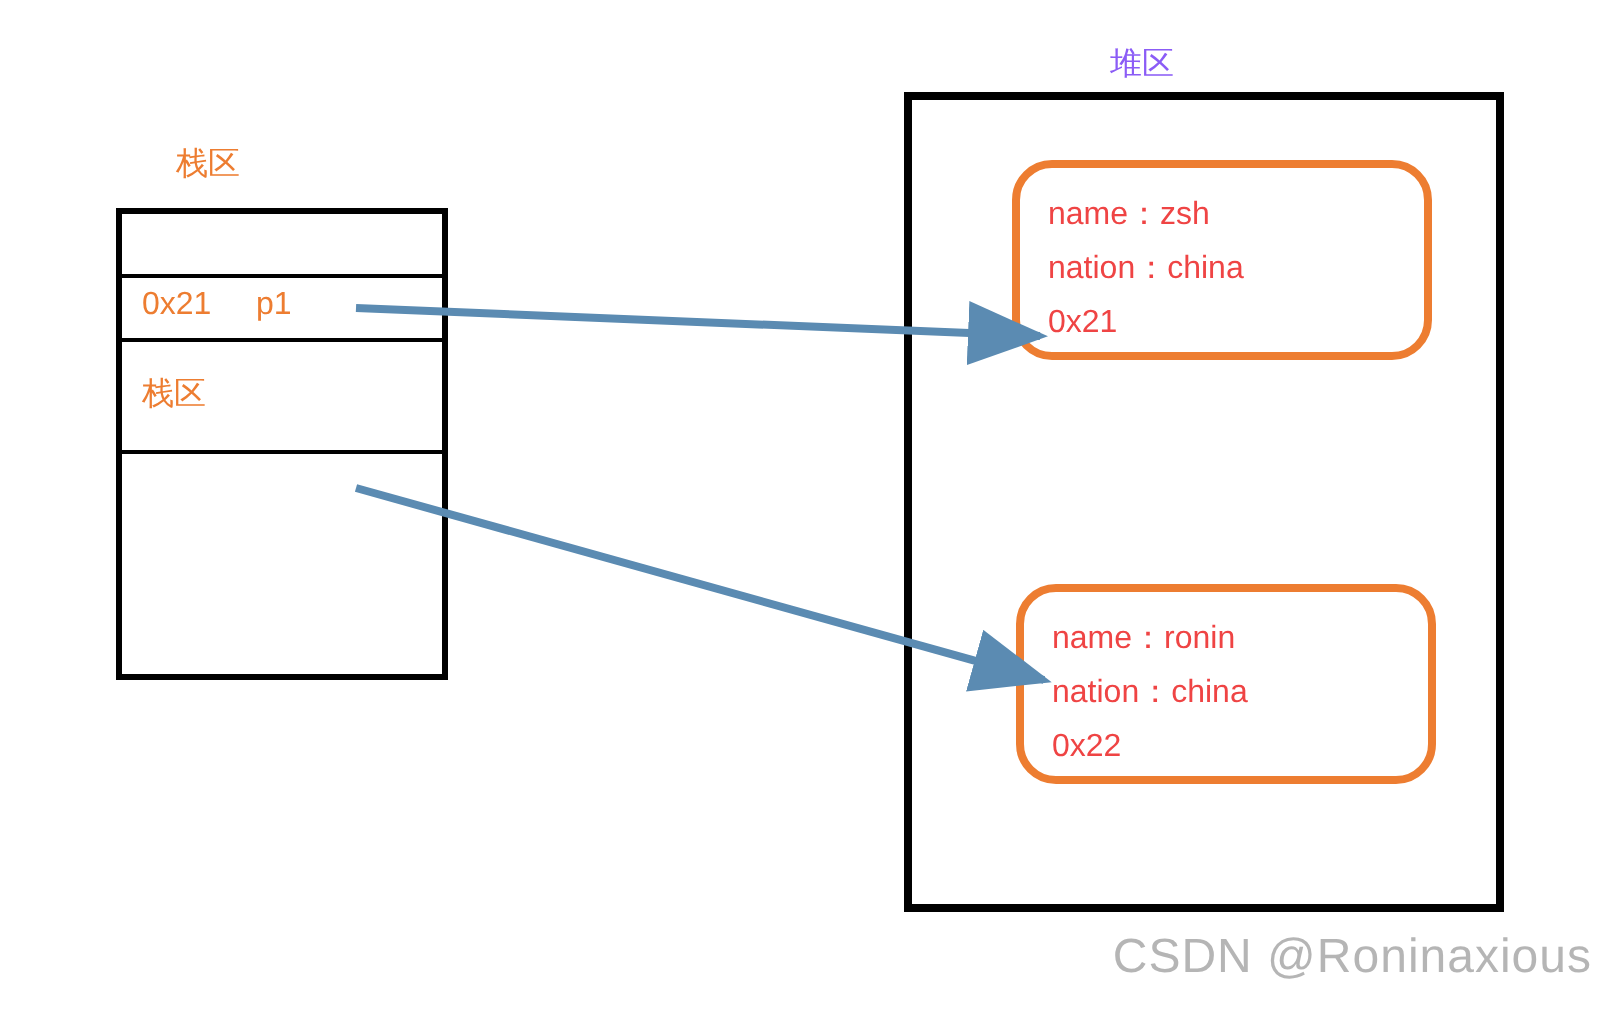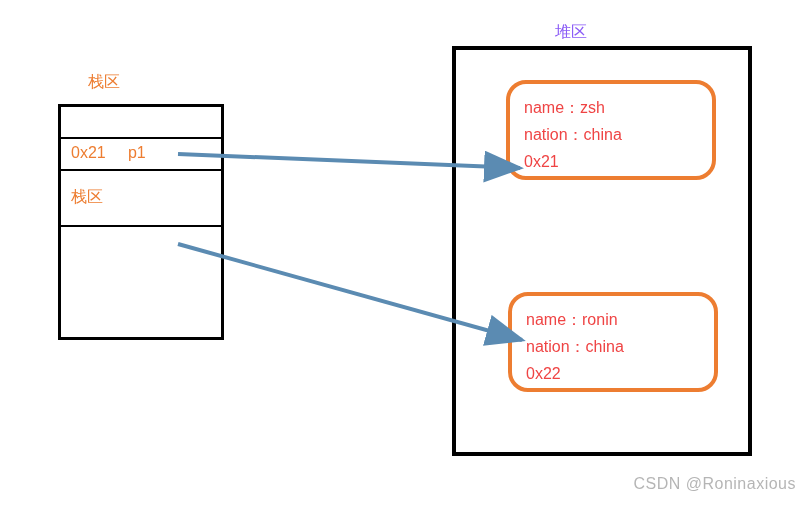--- a/index.html
+++ b/index.html
@@ -54,21 +54,21 @@
     color: #ef4444;
     line-height: 1.7;
   }
   .obj1 { left: 506px; top: 80px; height: 100px;}
   .obj2 { left: 508px; top: 252px; height: 100px; margin-top: 40px;}
   .watermark {
     position: absolute;
     right: 12px;
     bottom: 12px;
     color: rgba(120,120,120,0.55);
-    font-size: 16px;
+    font-size: 24px;
     letter-spacing: 0.5px;
   }
   svg.arrows {
     position: absolute;
     left: 0; top: 0;
     width: 808px; height: 505px;
     pointer-events: none;
   }
 </style>
 </head>

